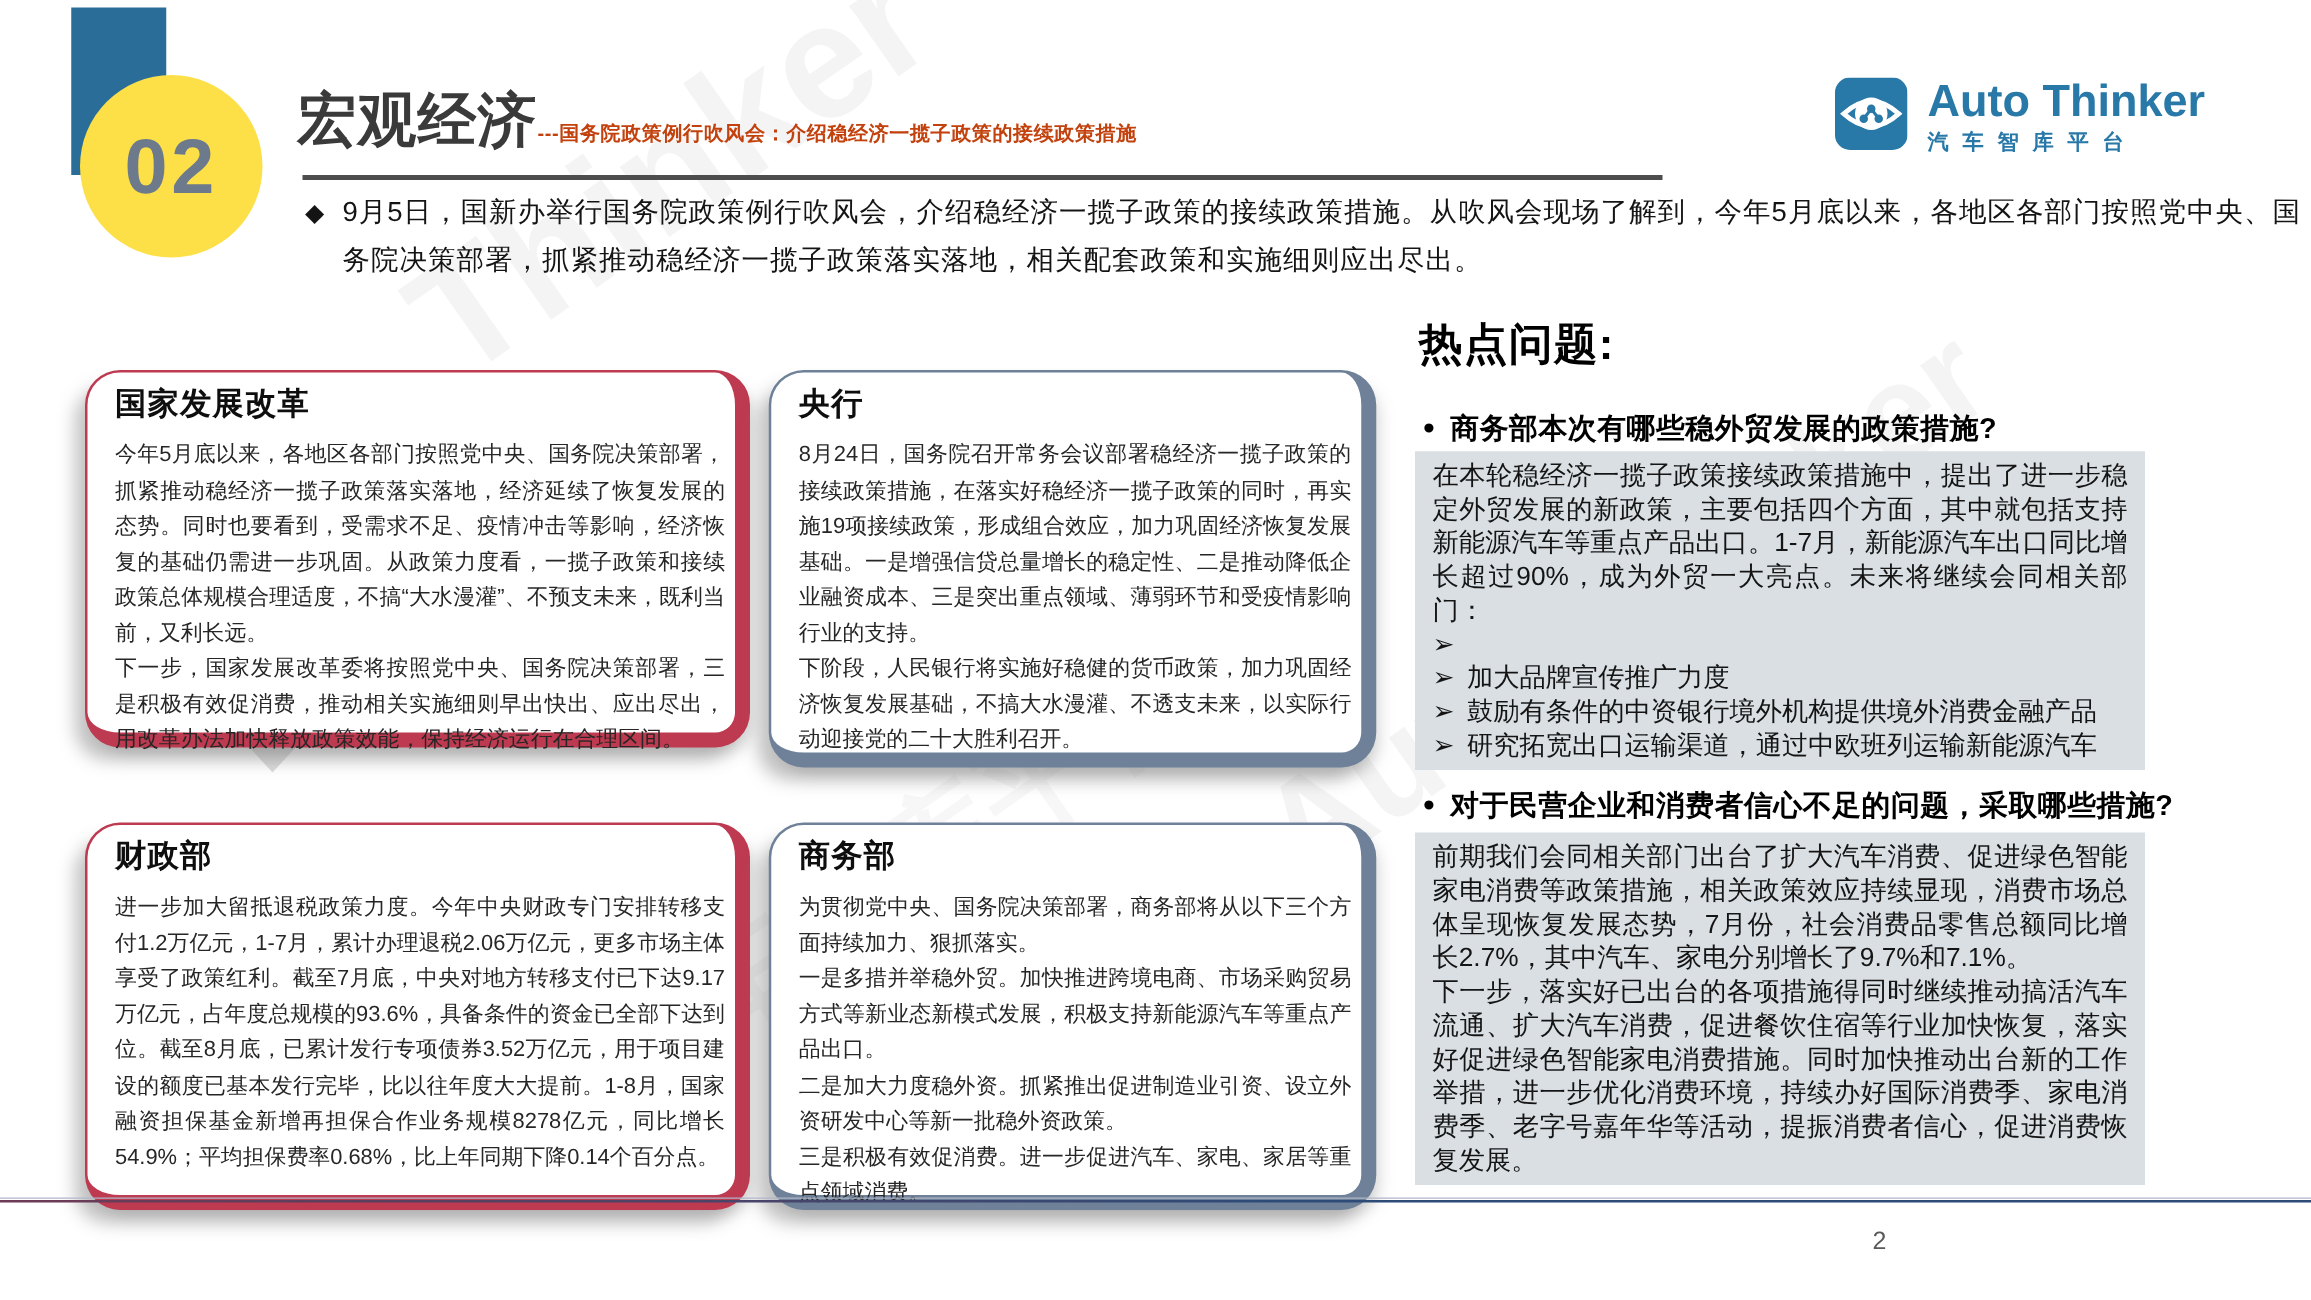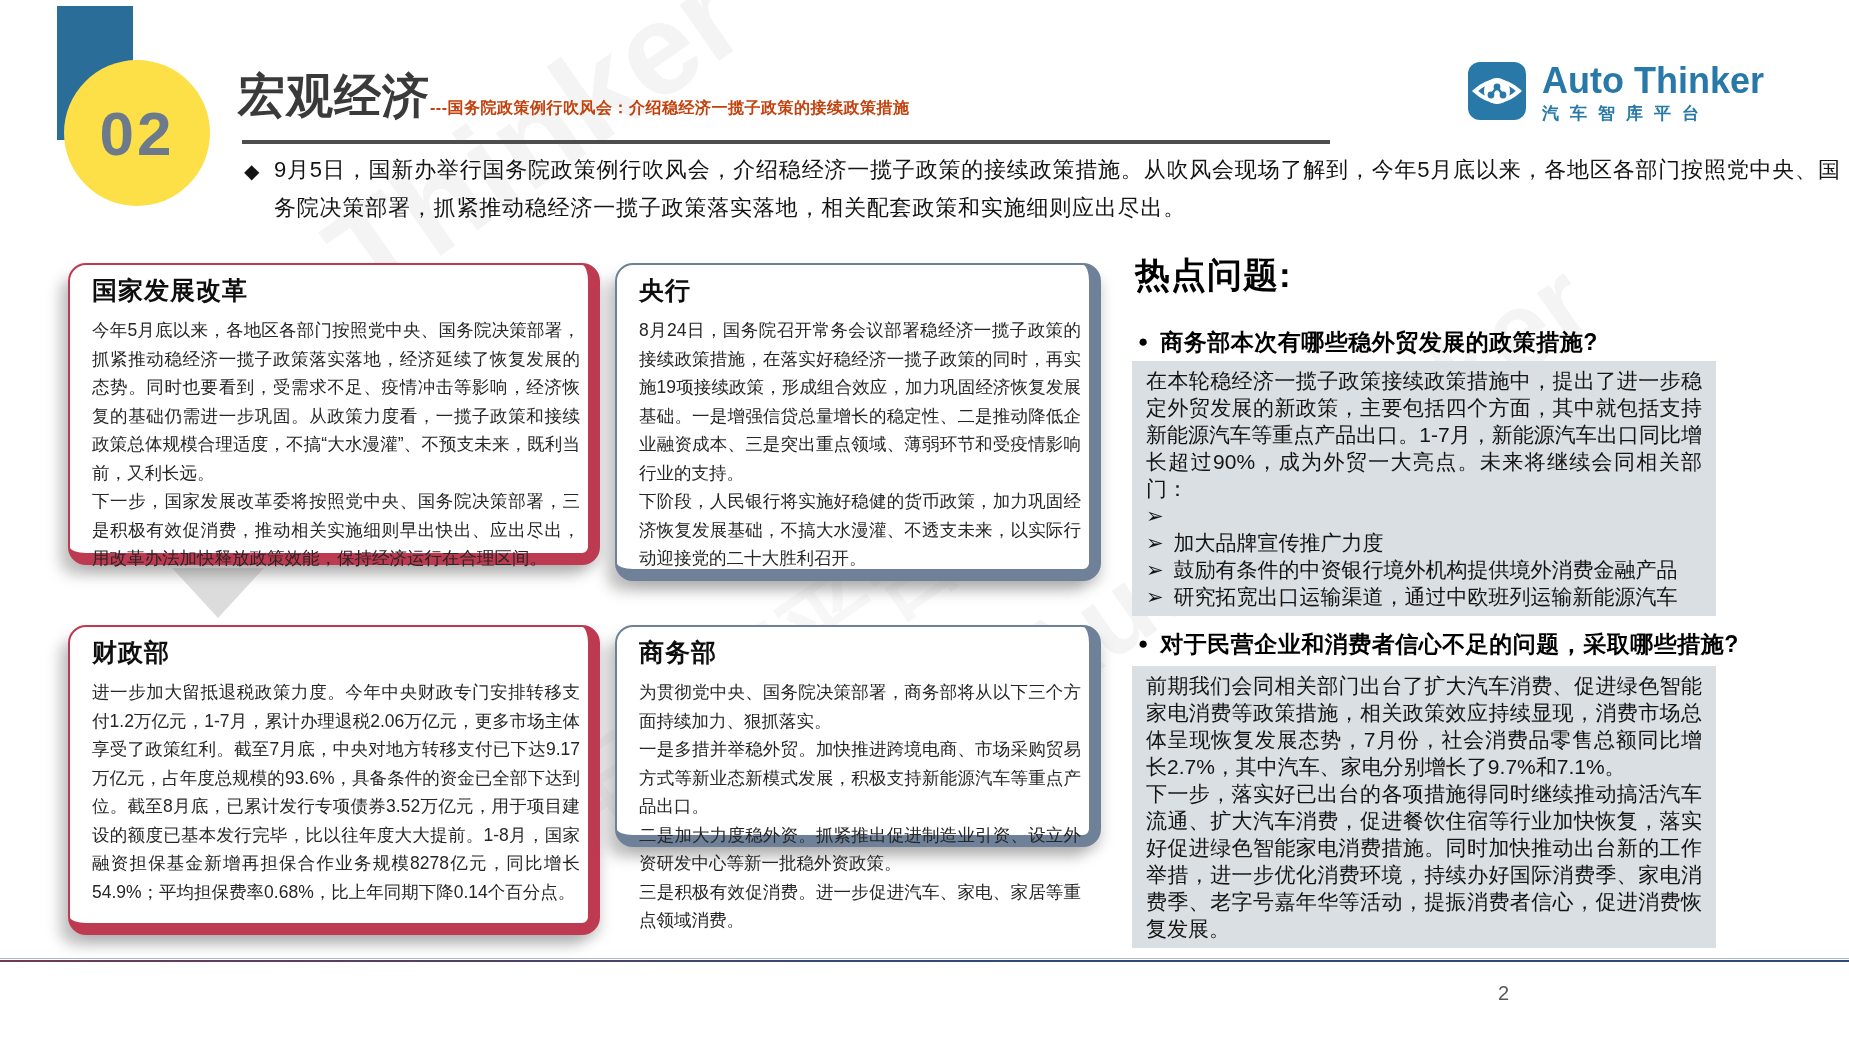--- a/index.html
+++ b/index.html
@@ -22,31 +22,31 @@
   
   .title-row{position:absolute;left:238px;top:72px;display:flex;align-items:flex-end;z-index:3;white-space:nowrap;}
   .title-main{font-size:47px;font-weight:900;color:#3A3A3A;line-height:1;letter-spacing:1px;}
   .title-sub{font-size:16px;font-weight:800;color:#c2410c;line-height:1;margin-bottom:3px;letter-spacing:0.5px;}
   .title-underline{position:absolute;left:242px;top:140px;width:1088px;height:4px;background:#4D4D4D;z-index:3;}
   .intro{position:absolute;left:244px;top:151px;width:1601px;font-size:22px;line-height:38px;
       color:#141414;padding-left:30px;box-sizing:border-box;z-index:3;letter-spacing:0.8px;}
   .intro .diamond{position:absolute;left:0;top:1px;font-size:20px;color:#141414;}
   
   .card{position:absolute;background:#fff;box-sizing:border-box;z-index:3;
-      border-style:solid;border-width:2px 12px 12px 2px;border-radius:18px;
+      border-style:solid;border-width:2px 12px 12px 2px;border-radius:28px;
       padding:8px 8px 6px 22px;
-      box-shadow:-10px 12px 14px -2px rgba(120,120,120,0.45), 6px 8px 12px -4px rgba(140,140,140,0.35);}
+      box-shadow:-10px 12px 14px -2px rgba(120,120,120,0.45), 6px 8px 12px -4px rgba(140,140,140,0.35);margin-top:33px;}
   .card-red{border-color:#BE3A50;}
   .card-blue{border-color:#6F8199;}
   .card-title{font-size:25px;font-weight:900;color:#0e0e0e;line-height:34px;margin-bottom:9px;letter-spacing:1px;}
   .card p{margin:0;font-size:17.5px;line-height:28.5px;color:#262626;text-align:justify;}
   .card-1{left:68px;top:263px;width:532px;height:302px;}
   .card-2{left:615px;top:263px;width:486px;height:318px;}
   .card-3{left:68px;top:625px;width:532px;height:310px;}
-  .card-4{left:615px;top:625px;width:486px;height:222px;}
+  .card-4{left:615px;top:625px;width:486px;height:310px;}
   
   .hot-heading{position:absolute;left:1135px;top:252px;font-size:35px;font-weight:900;color:#000;z-index:3;letter-spacing:1px;}
   .q-row{position:absolute;display:flex;align-items:flex-start;z-index:3;}
   .q-row .q-dot{font-size:17px;line-height:30px;margin-right:12px;color:#000;}
   .q-row .q-text{font-size:23px;font-weight:800;color:#000;line-height:30px;letter-spacing:0.5px;}
   .q1{left:1138px;top:327px;width:700px;}
   .q2{left:1138px;top:629px;width:700px;}
   .answer{position:absolute;width:584px;background:#DADFE3;padding:6px 14px;box-sizing:border-box;
       font-size:21px;line-height:27px;color:#141414;z-index:3;text-align:justify;}
   .answer p{margin:0;}

